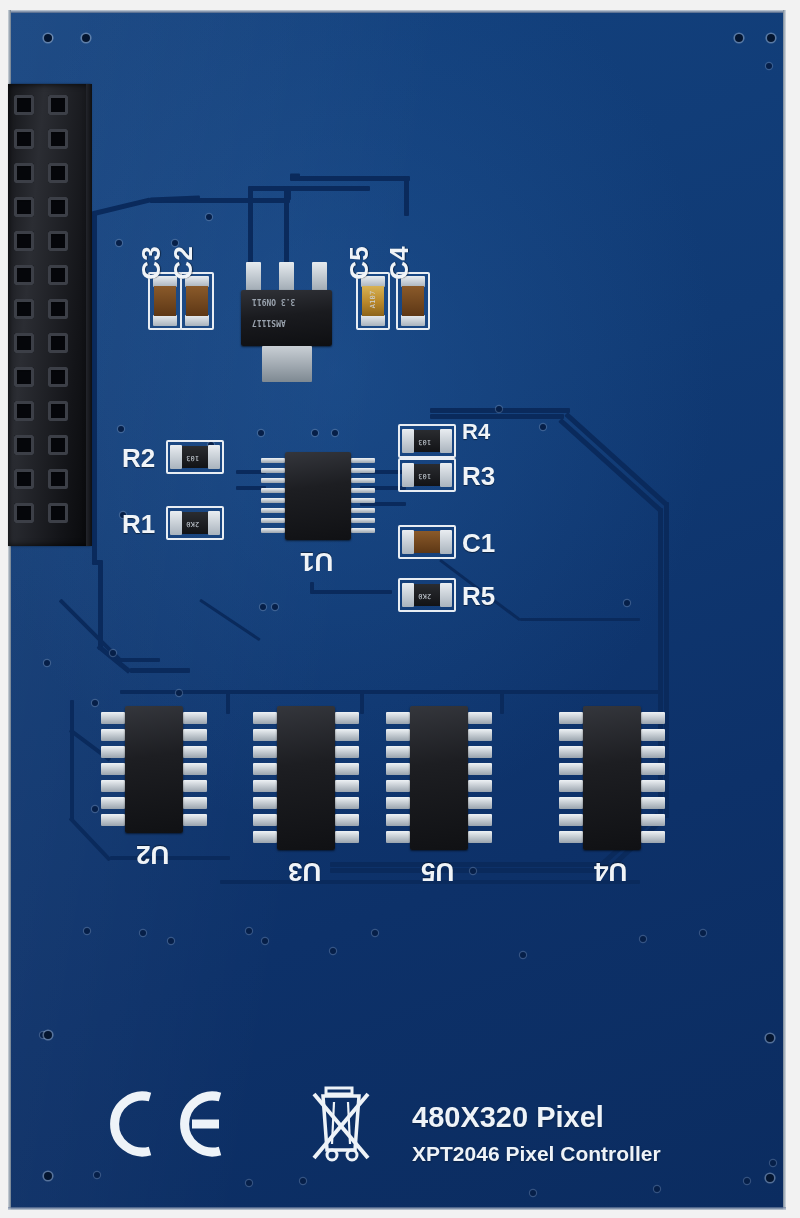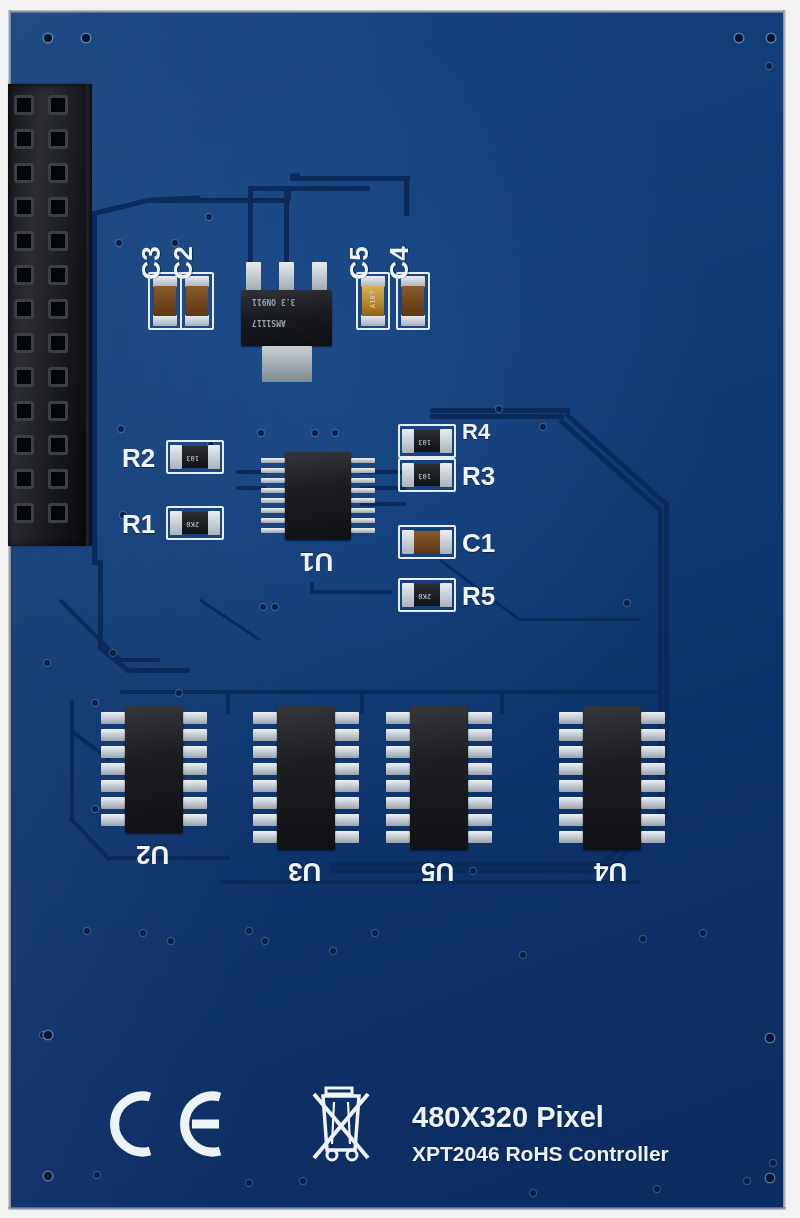--- a/index.html
+++ b/index.html
@@ -413,15 +413,15 @@
     <path d="M13 16 L49 16 L45 70 L17 70 Z" fill="none" stroke="#eef3f8" stroke-width="3.5"></path>
     <line x1="24" y1="22" x2="22" y2="64" stroke="#eef3f8" stroke-width="2.2"></line>
     <line x1="38" y1="22" x2="40" y2="64" stroke="#eef3f8" stroke-width="2.2"></line>
     <circle cx="22" cy="75" r="5" fill="none" stroke="#eef3f8" stroke-width="3"></circle>
     <circle cx="42" cy="75" r="5" fill="none" stroke="#eef3f8" stroke-width="3"></circle>
     <line x1="4" y1="14" x2="58" y2="78" stroke="#eef3f8" stroke-width="4"></line>
     <line x1="58" y1="14" x2="4" y2="78" stroke="#eef3f8" stroke-width="4"></line>
   </svg>
 
   <div class="subtxt" style="left:412px;top:1101px;font-size:29px;">480X320 Pixel</div>
-  <div class="subtxt" style="left:412px;top:1142px;font-size:21px;">XPT2046 RoHS Controller</div>
+  <div class="subtxt" style="left:412px;top:1142px;font-size:21px;">XPT2046 Pixel Controller</div>
 
 </div>
 
 </body></html>

